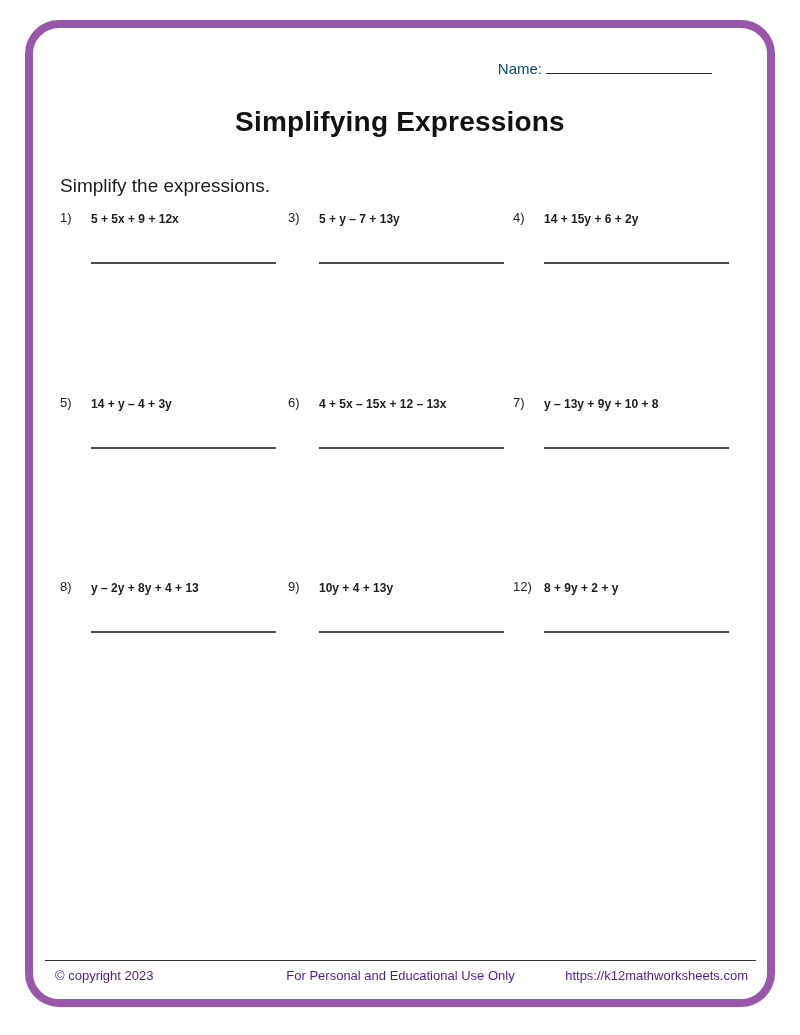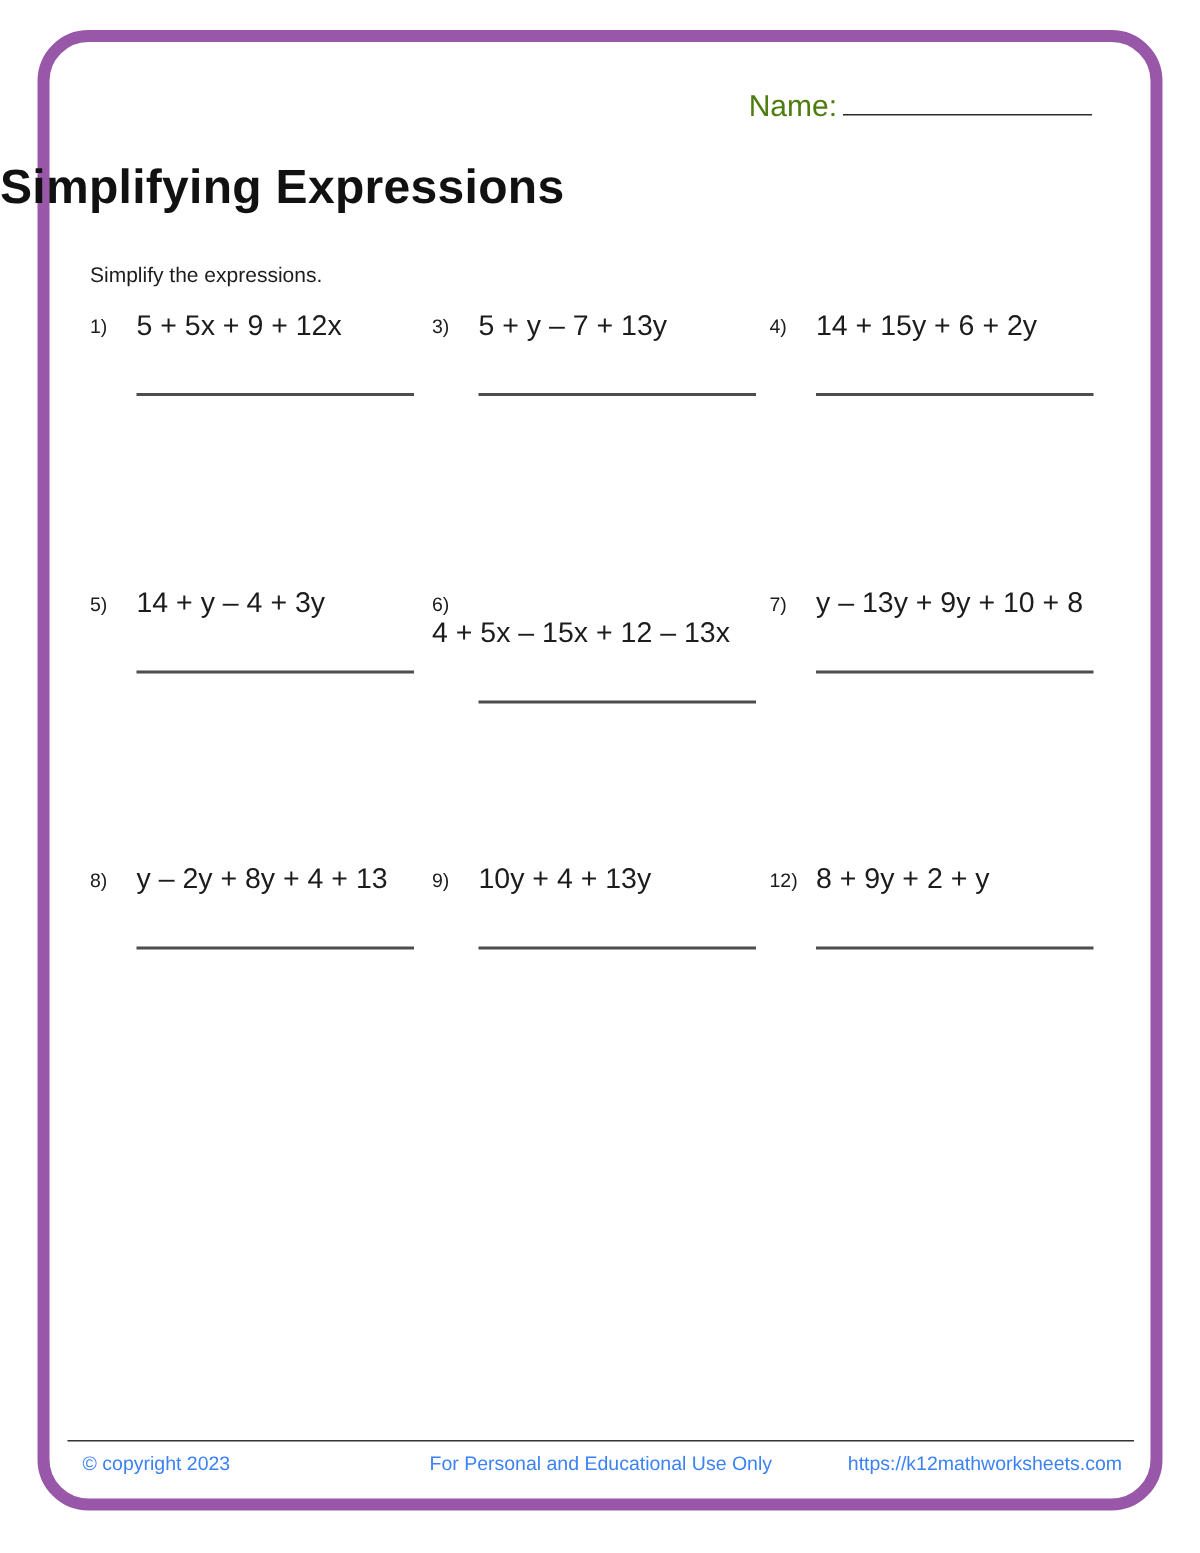--- a/index.html
+++ b/index.html
@@ -12,83 +12,84 @@
   }
   .page-border {
     position: absolute;
     left: 25px; top: 20px; right: 25px; bottom: 28px;
     border: 8px solid #9857A8;
     border-radius: 34px;
     pointer-events: none;
   }
   .name-block {
     position: absolute;
-    top: 60px; right: 72px;
-    font-size: 20px;
-    color: #4d7c0f;
+    top: 60px; right: 88px;
+    font-size: 15px;
+    color: #0c4a6e;
     white-space: nowrap;
   }
   .name-underline {
     display: inline-block;
     width: 166px;
     border-bottom: 1.5px solid #2a2a2a;
     height: 14px;
     margin-left: 4px;
     vertical-align: baseline;
   }
   .title {
     position: absolute;
     top: 106px; left: 0; right: 0;
-    font-size: 32px;
+    text-align: center;
+    font-size: 28px;
     font-weight: bold;
     letter-spacing: 0.2px;
     color: #111;
   }
   .instruction {
     position: absolute;
     top: 175px; left: 60px;
-    font-size: 14px;
+    font-size: 19px;
     color: #1c1c1c;
   }
   .problems {
     position: absolute;
     left: 60px; top: 208px;
     width: 680px;
     display: grid;
     grid-template-columns: 228px 225px 227px;
     grid-auto-rows: 184.5px;
   }
   .problem { position: relative; font-size: 15px; line-height: 20px; }
   .num {
     display: inline-block;
     width: 31px;
     font-size: 13px;
     vertical-align: top;
     color: #1c1c1c;
   }
-  .expr { font-size: 19px; color: #1c1c1c; white-space: nowrap; }
+  .expr { font-size: 12px; color: #1c1c1c; white-space: nowrap; font-weight: bold; }
   .answer-line {
     margin: 33px 0 0 31px;
     width: 185px;
     border-bottom: 2px solid #4d4d4d;
     height: 0;
   }
   .footer-rule {
     position: absolute;
     left: 45px; right: 44px; top: 960px;
     border-top: 1.5px solid #333;
   }
   .footer {
     position: absolute;
     left: 45px; right: 44px; top: 968px;
     display: flex;
     justify-content: space-between;
     align-items: flex-start;
     font-size: 13px;
-    color: #3b82f6;
+    color: #4c1d95;
   }
   .footer-left { padding-left: 10px; }
   .footer-center { position: absolute; left: 0; right: 0; text-align: center; }
   .footer-right { padding-right: 8px; }
   .footer-center, .footer-left, .footer-right { white-space: nowrap; }
   .footer-left, .footer-right { position: relative; z-index: 1; background: transparent; }
 </style>
 </head>
 <body>
 

